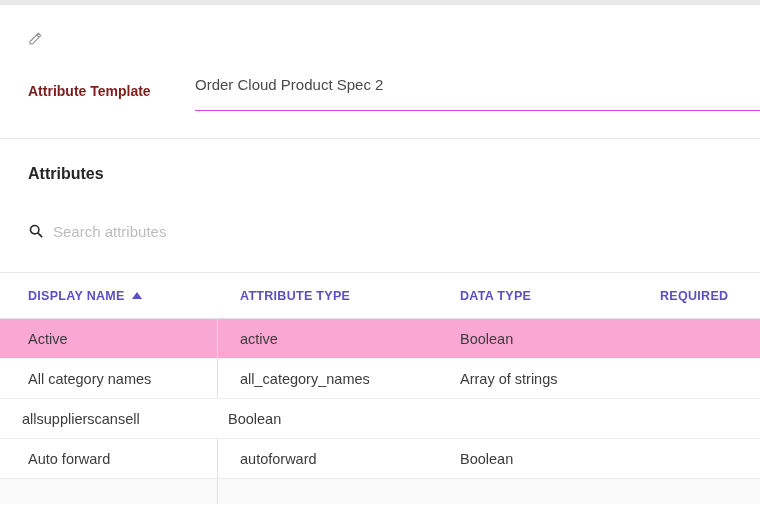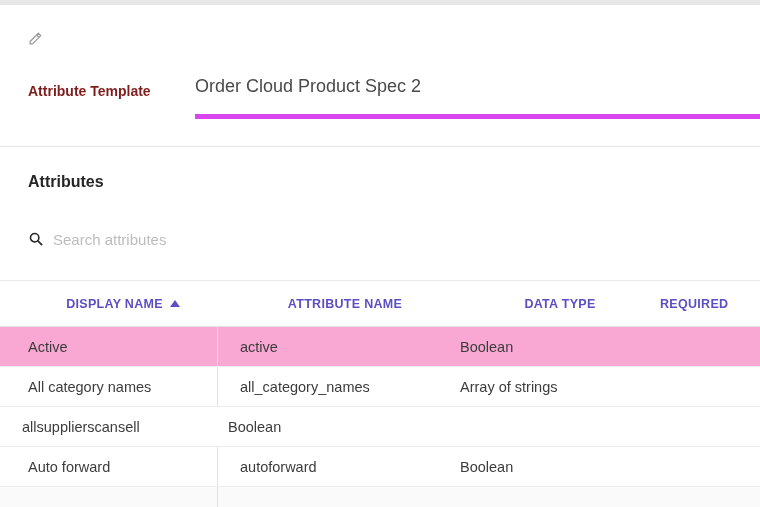--- a/index.html
+++ b/index.html
@@ -8,39 +8,39 @@
 
   .top-strip { height:5px; width:100%; background:#e8e8e8; }
 
   .page-header { display:flex; align-items:center; gap:15px; margin:24px 0 0 28px; }
   .page-title { font-size:20px; font-weight:700; color:#2d2d2d; letter-spacing:.2px; }
   .edit-btn { display:inline-flex; align-items:center; cursor:pointer; margin-top:2px; }
 
   .template-row { display:flex; align-items:flex-start; margin:30px 0 0 28px; }
   .template-label { flex:0 0 167px; font-size:14px; font-weight:700; color:#7f1d1d;
                     padding-top:7px; }
-  .template-input { flex:1; border:none; border-bottom:5px solid #d946ef; outline:none;
+  .template-input { flex:1; border:none; border-bottom:1px solid #d946ef; outline:none;
                     font-family:"Liberation Sans", sans-serif;
-                    font-size:18px; color:#4a4a4a; padding:0 0 17px 0; background:transparent; }
+                    font-size:15px; color:#4a4a4a; padding:0 0 17px 0; background:transparent; }
 
   .section-divider { border:none; border-top:1px solid #e6e6e6; margin-top:27px; }
 
   .attributes-heading { font-size:16px; font-weight:700; color:#262626; margin:26px 0 0 28px; }
 
   .search-row { display:flex; align-items:center; gap:9px; margin:38px 8px 0 28px; height:20px; }
   .search-icon { display:inline-flex; align-items:center; }
   .search-input { border:none; outline:none; font-family:"Liberation Sans", sans-serif;
                   font-size:15px; color:#444; width:420px; background:transparent; }
   .search-input::placeholder { color:#bdbdbd; }
 
   .tbl { margin-top:31px; border-top:1px solid #e9e9e9; }
   .tbl-grid { display:grid; grid-template-columns:218px 232px 210px 1fr; align-items:stretch; }
   .tbl-head { height:46px; border-bottom:1px solid #e0e0e0; }
   .th { display:flex; align-items:center; font-size:12.5px; font-weight:700;
-        color:#5b4fc3; letter-spacing:.3px;justify-content:center; }
+        color:#5b4fc3; letter-spacing:.3px; }
   .th.c1 { padding-left:28px; gap:7px; }
   .th.c2 { padding-left:22px; }
   .th.c3 { padding-left:10px; }
   .th.c4 { justify-content:flex-end; padding-right:35px; }
 
   .trow { height:40px; border-bottom:1px solid #ededed; font-size:14.5px; color:#3c3c3c;
           cursor:pointer; }
   .trow.highlight { background:#f9a8d4; }
   .cell { display:flex; align-items:center; }
   .cell.c1 { padding-left:28px; border-right:1px solid #e2e2e2; }
@@ -85,21 +85,21 @@
 
 <div class="tbl">
 
   <div class="tbl-grid tbl-head">
     <div class="th c1">
       <span>DISPLAY NAME</span>
       <svg width="10" height="7" viewBox="0 0 10 7" aria-hidden="true">
         <path d="M5 0L10 7H0z" fill="#5b4fc3"></path>
       </svg>
     </div>
-    <div class="th c2">ATTRIBUTE NAME</div>
+    <div class="th c2">ATTRIBUTE TYPE</div>
     <div class="th c3">DATA TYPE</div>
     <div class="th c4">REQUIRED</div>
   </div>
 
   <div class="tbl-grid trow highlight">
     <div class="cell c1">Active</div>
     <div class="cell c2">active</div>
     <div class="cell c3">Boolean</div>
     <div class="cell c4"></div>
   </div>

